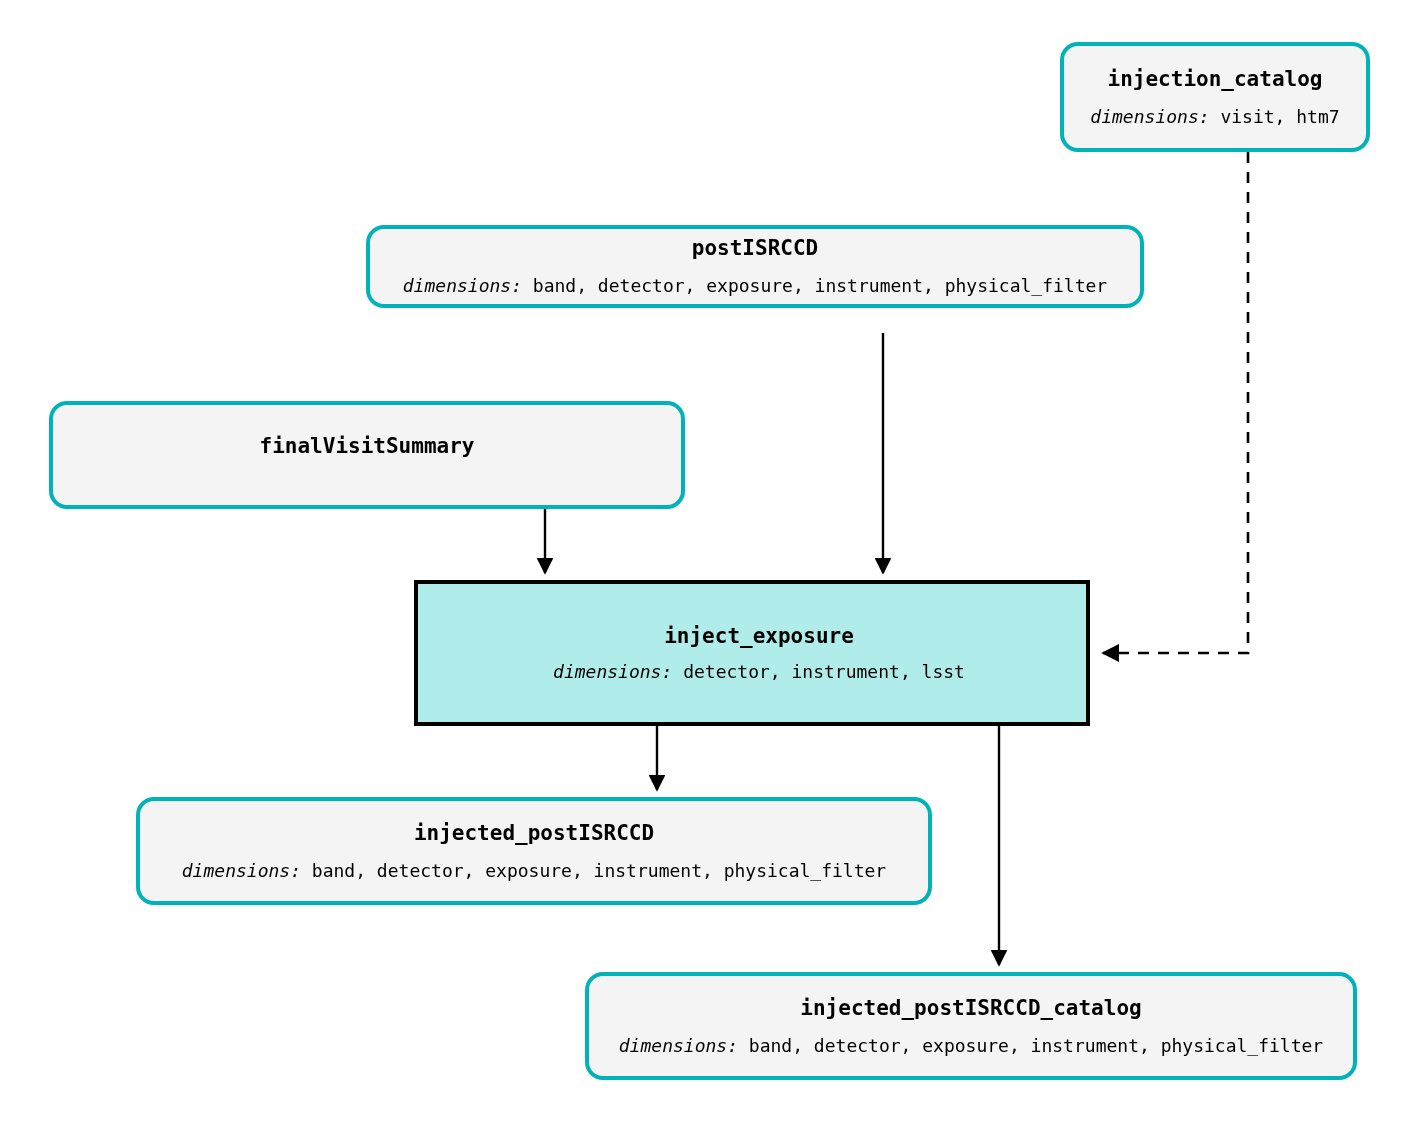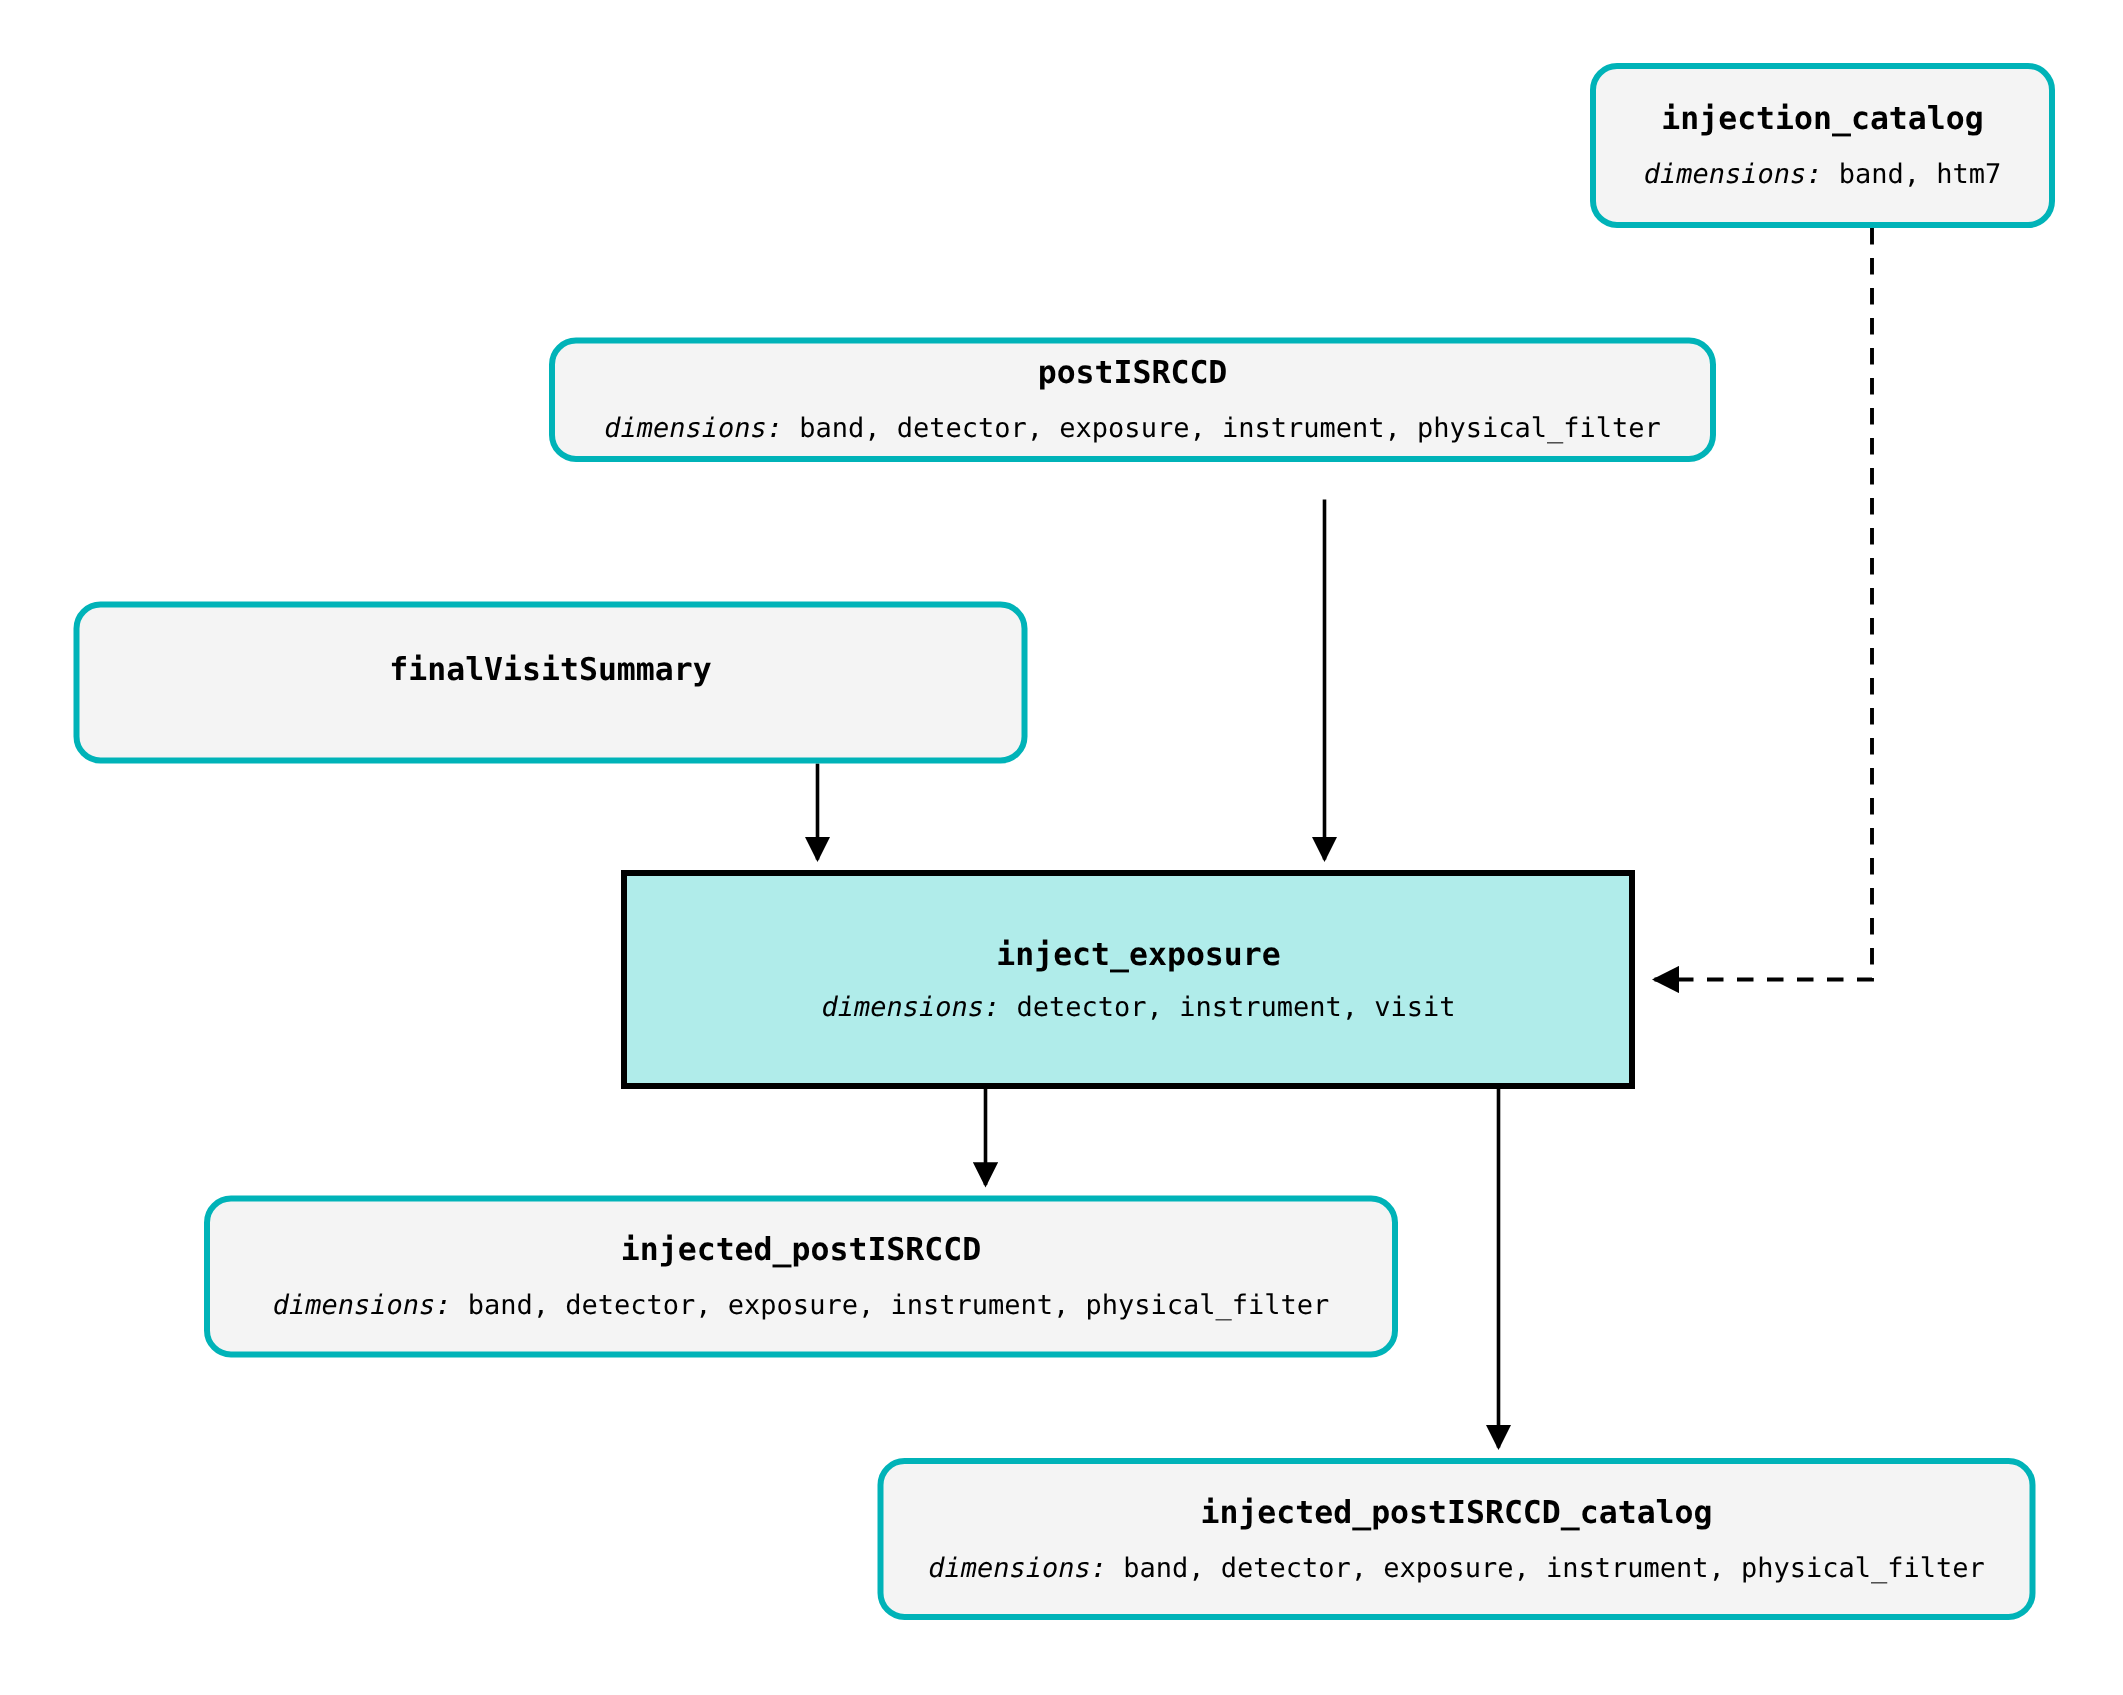--- a/index.html
+++ b/index.html
@@ -119,35 +119,35 @@
       <path d="M 657 726 L 657 790" stroke="#000000" stroke-width="2.4" fill="none" marker-end="url(#arrow)"></path>
     </g>
 
     <g>
       <path d="M 999 726 L 999 965" stroke="#000000" stroke-width="2.4" fill="none" marker-end="url(#arrow)"></path>
     </g>
   </svg>
 
   <div class="node dataset" id="node-injection_catalog">
     <div class="node-title">injection_catalog</div>
-    <div class="node-sub"><span class="dim-label">dimensions:</span> <span>band, htm7</span></div>
+    <div class="node-sub"><span class="dim-label">dimensions:</span> <span>visit, htm7</span></div>
   </div>
 
   <div class="node dataset" id="node-postISRCCD">
     <div class="node-title">postISRCCD</div>
     <div class="node-sub"><span class="dim-label">dimensions:</span> <span>band, detector, exposure, instrument, physical_filter</span></div>
   </div>
 
   <div class="node dataset" id="node-finalVisitSummary">
     <div class="node-title">finalVisitSummary</div>
   </div>
 
   <div class="node task" id="node-inject_exposure">
     <div class="node-title">inject_exposure</div>
-    <div class="node-sub"><span class="dim-label">dimensions:</span> <span>detector, instrument, visit</span></div>
+    <div class="node-sub"><span class="dim-label">dimensions:</span> <span>detector, instrument, lsst</span></div>
   </div>
 
   <div class="node dataset" id="node-injected_postISRCCD">
     <div class="node-title">injected_postISRCCD</div>
     <div class="node-sub"><span class="dim-label">dimensions:</span> <span>band, detector, exposure, instrument, physical_filter</span></div>
   </div>
 
   <div class="node dataset" id="node-injected_postISRCCD_catalog">
     <div class="node-title">injected_postISRCCD_catalog</div>
     <div class="node-sub"><span class="dim-label">dimensions:</span> <span>band, detector, exposure, instrument, physical_filter</span></div>

